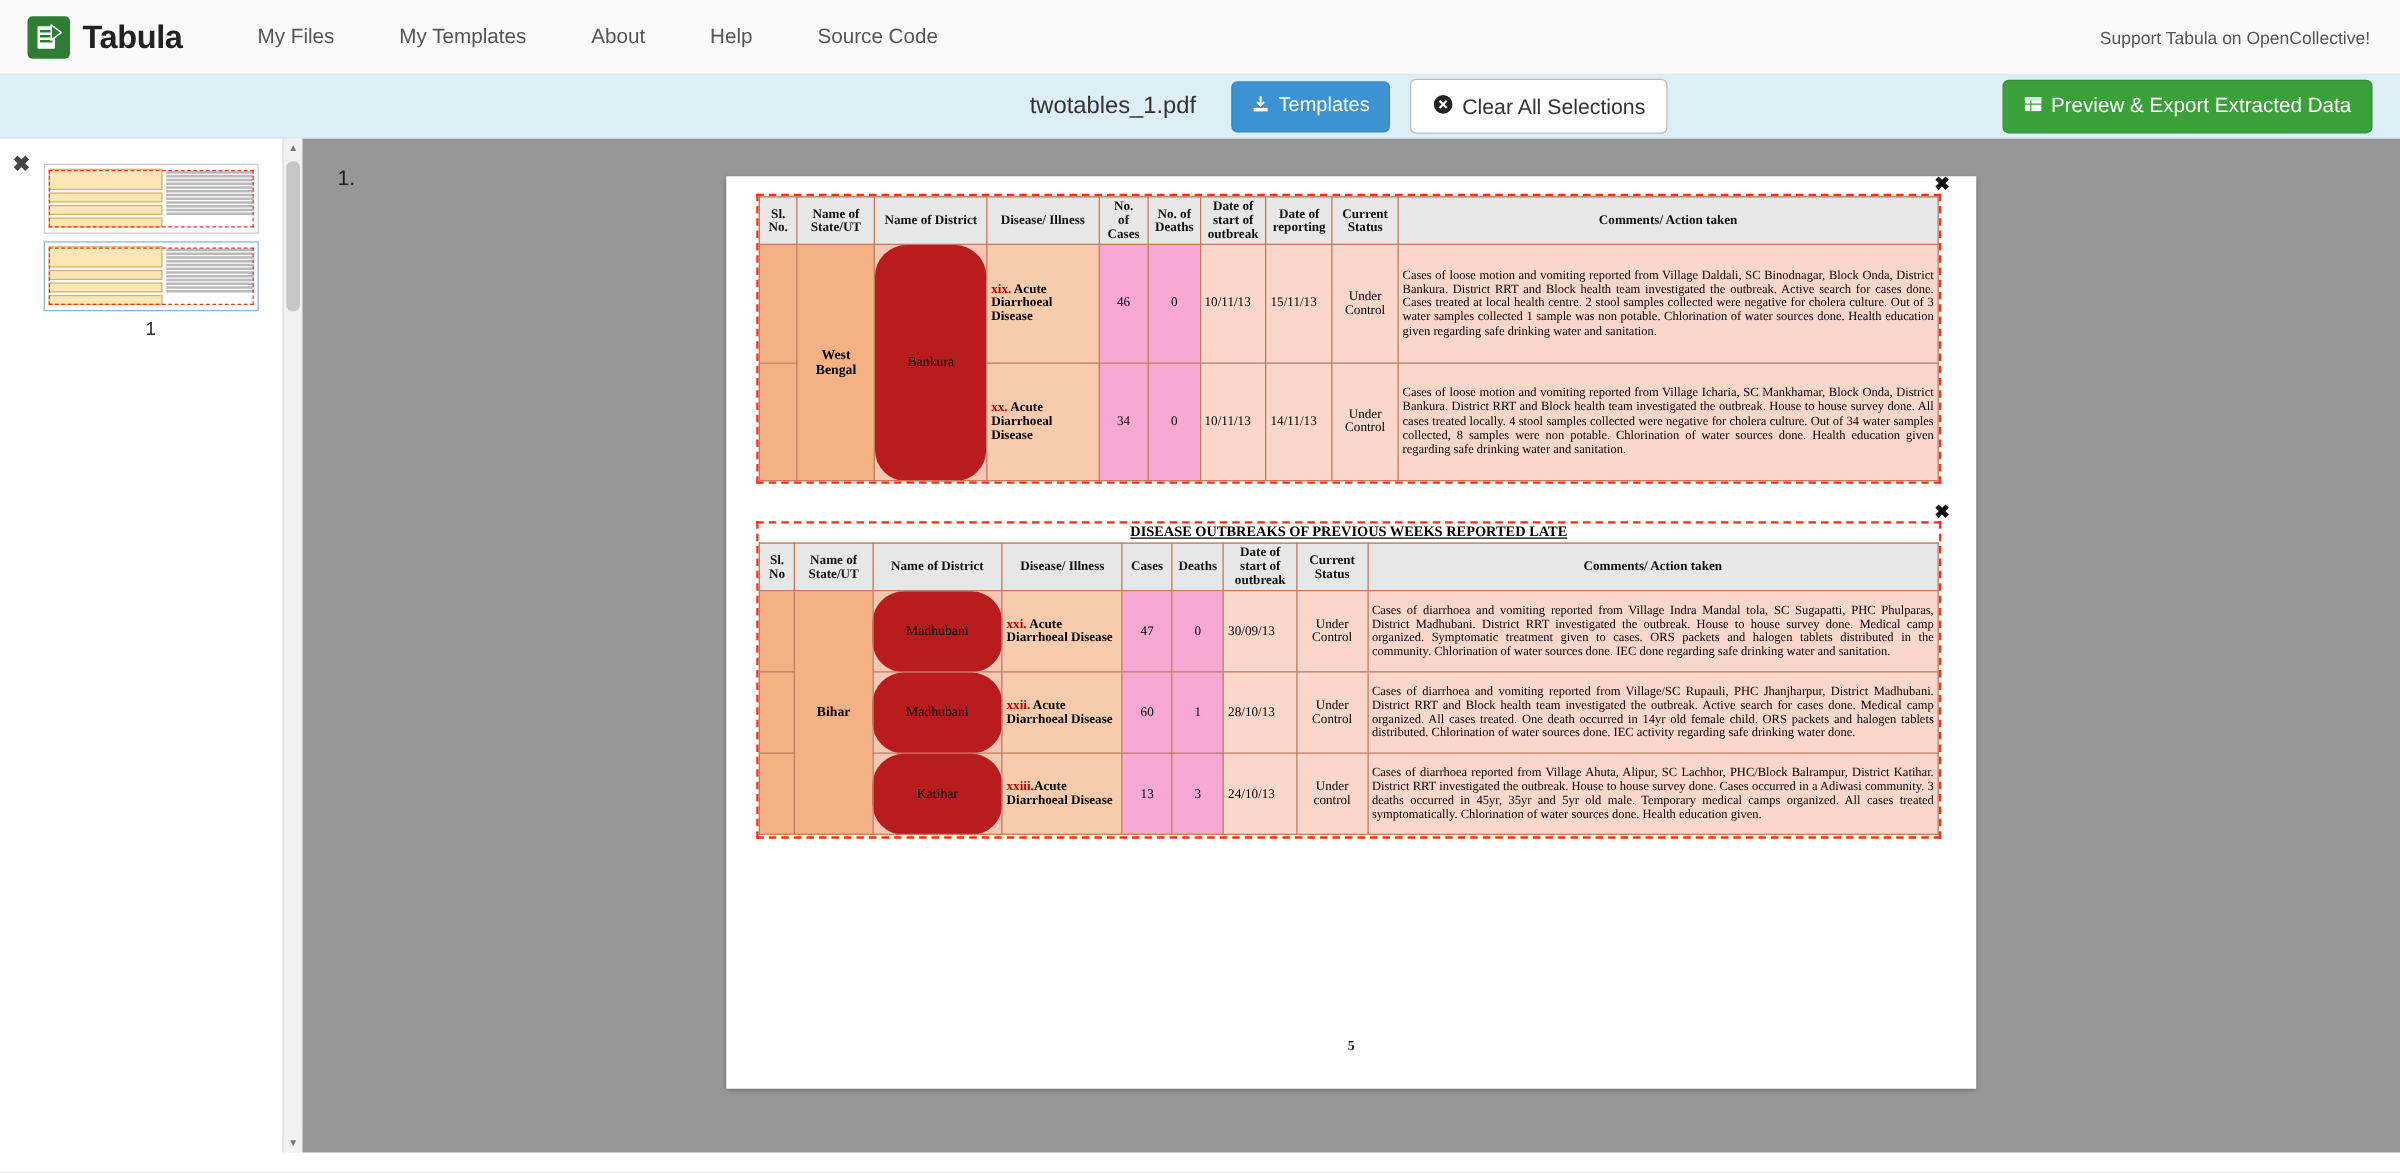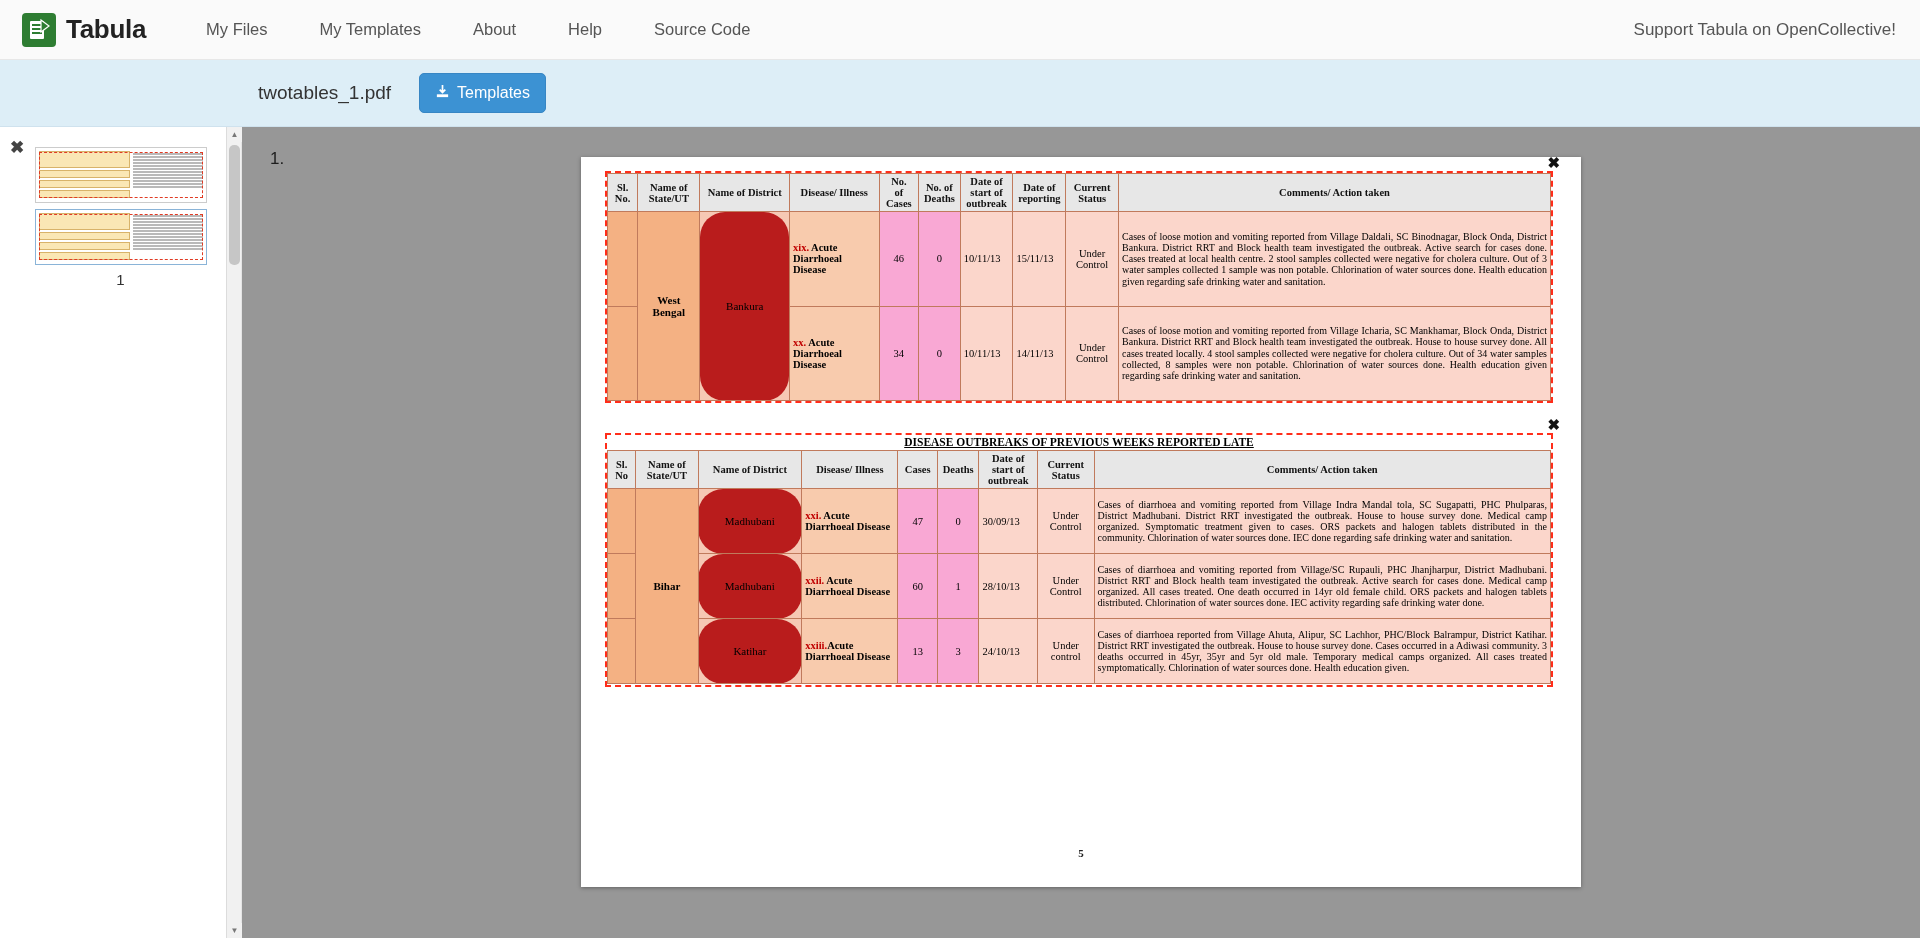--- a/index.html
+++ b/index.html
@@ -37,32 +37,33 @@
     font-size: 26px; font-weight: bold; color: #222;
     letter-spacing: -0.3px;
   }
   .nav-links { display: flex; align-items: center; gap: 12px; }
   .nav-link {
     font-size: 16.5px; color: #555; padding: 10px 20px;
     text-decoration: none; cursor: pointer; white-space: nowrap;
   }
   .nav-right {
     position: absolute; right: 24px; top: 50%; transform: translateY(-50%);
-    font-size: 17px; color: #555; cursor: pointer;
+    font-size: 14px; color: #555; cursor: pointer;
   }
 
   
   .toolbar {
-    height: 67px;
+    height: 51px;
     background: #ddeef7;
     border-bottom: 1px solid #cfe2ee;
     display: flex; align-items: center;
     padding-left: 258px; padding-right: 20px;
     position: relative;
     gap: 16px;
+    justify-content: center;
   }
   .filename {
     font-size: 19px; color: #333; margin-right: 12px; white-space: nowrap;
   }
   .btn {
     display: inline-flex; align-items: center; gap: 7px;
     border-radius: 5px; font-size: 16px; cursor: pointer;
     border: 1px solid transparent; padding: 10px 15px;
     line-height: 1; white-space: nowrap;
   }
@@ -209,22 +210,41 @@
   <div class="btn btn-primary">
     <span>
       <svg width="15" height="15" viewBox="0 0 16 16">
           <path d="M8 1v7M5 6l3 3 3-3" stroke="#fff" stroke-width="1.8" fill="none"></path>
           <rect x="2" y="11" width="12" height="3" fill="#fff"></rect>
         </svg>
     </span>
     <span>Templates</span>
   </div>
 
-
-
+  <div class="btn btn-default">
+    <span>
+      <svg width="17" height="17" viewBox="0 0 16 16">
+          <circle cx="8" cy="8" r="7" fill="#222"></circle>
+          <path d="M5.3 5.3l5.4 5.4M10.7 5.3l-5.4 5.4" stroke="#fff" stroke-width="1.6"></path>
+        </svg>
+    </span>
+    <span>Clear All Selections</span>
+  </div>
+
+
+  <div class="btn btn-export">
+    <span>
+      <svg width="15" height="15" viewBox="0 0 16 16">
+          <rect x="1" y="2" width="14" height="12" fill="#fff"></rect>
+          <rect x="1" y="2" width="14" height="3" fill="#cfe8cf"></rect>
+          <path d="M1 8h14M6 5v9" stroke="#3aa03a" stroke-width="1.1"></path>
+        </svg>
+    </span>
+    <span>Preview &amp; Export Extracted Data</span>
+  </div>
 </div>
 
 <div class="body-area">
 
   <div class="sidebar">
     <div class="close-x">✖</div>
 
     <div class="thumbs">
       <div class="thumb">
         <div class="thumb-inner">

